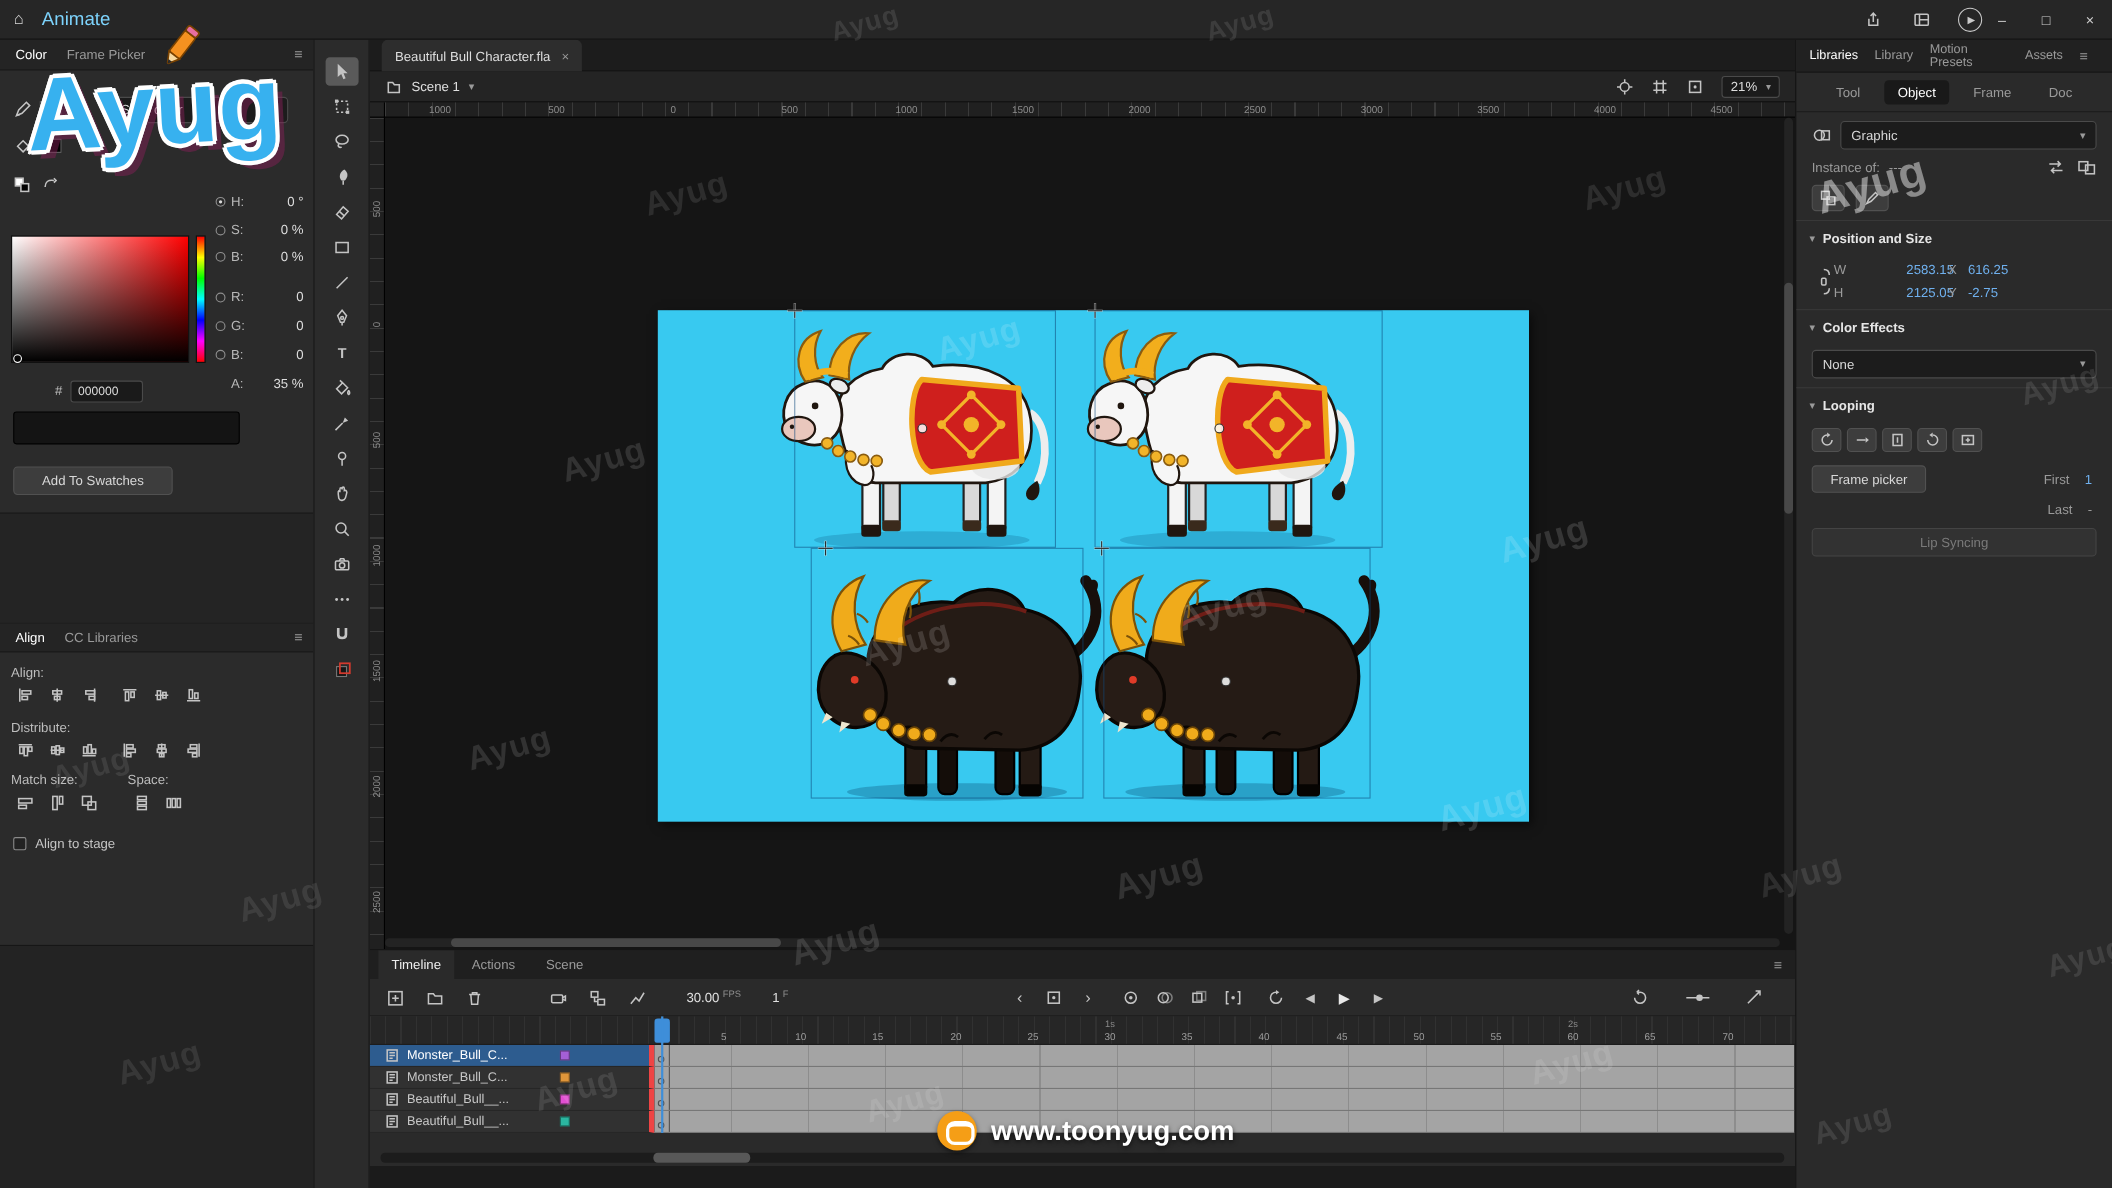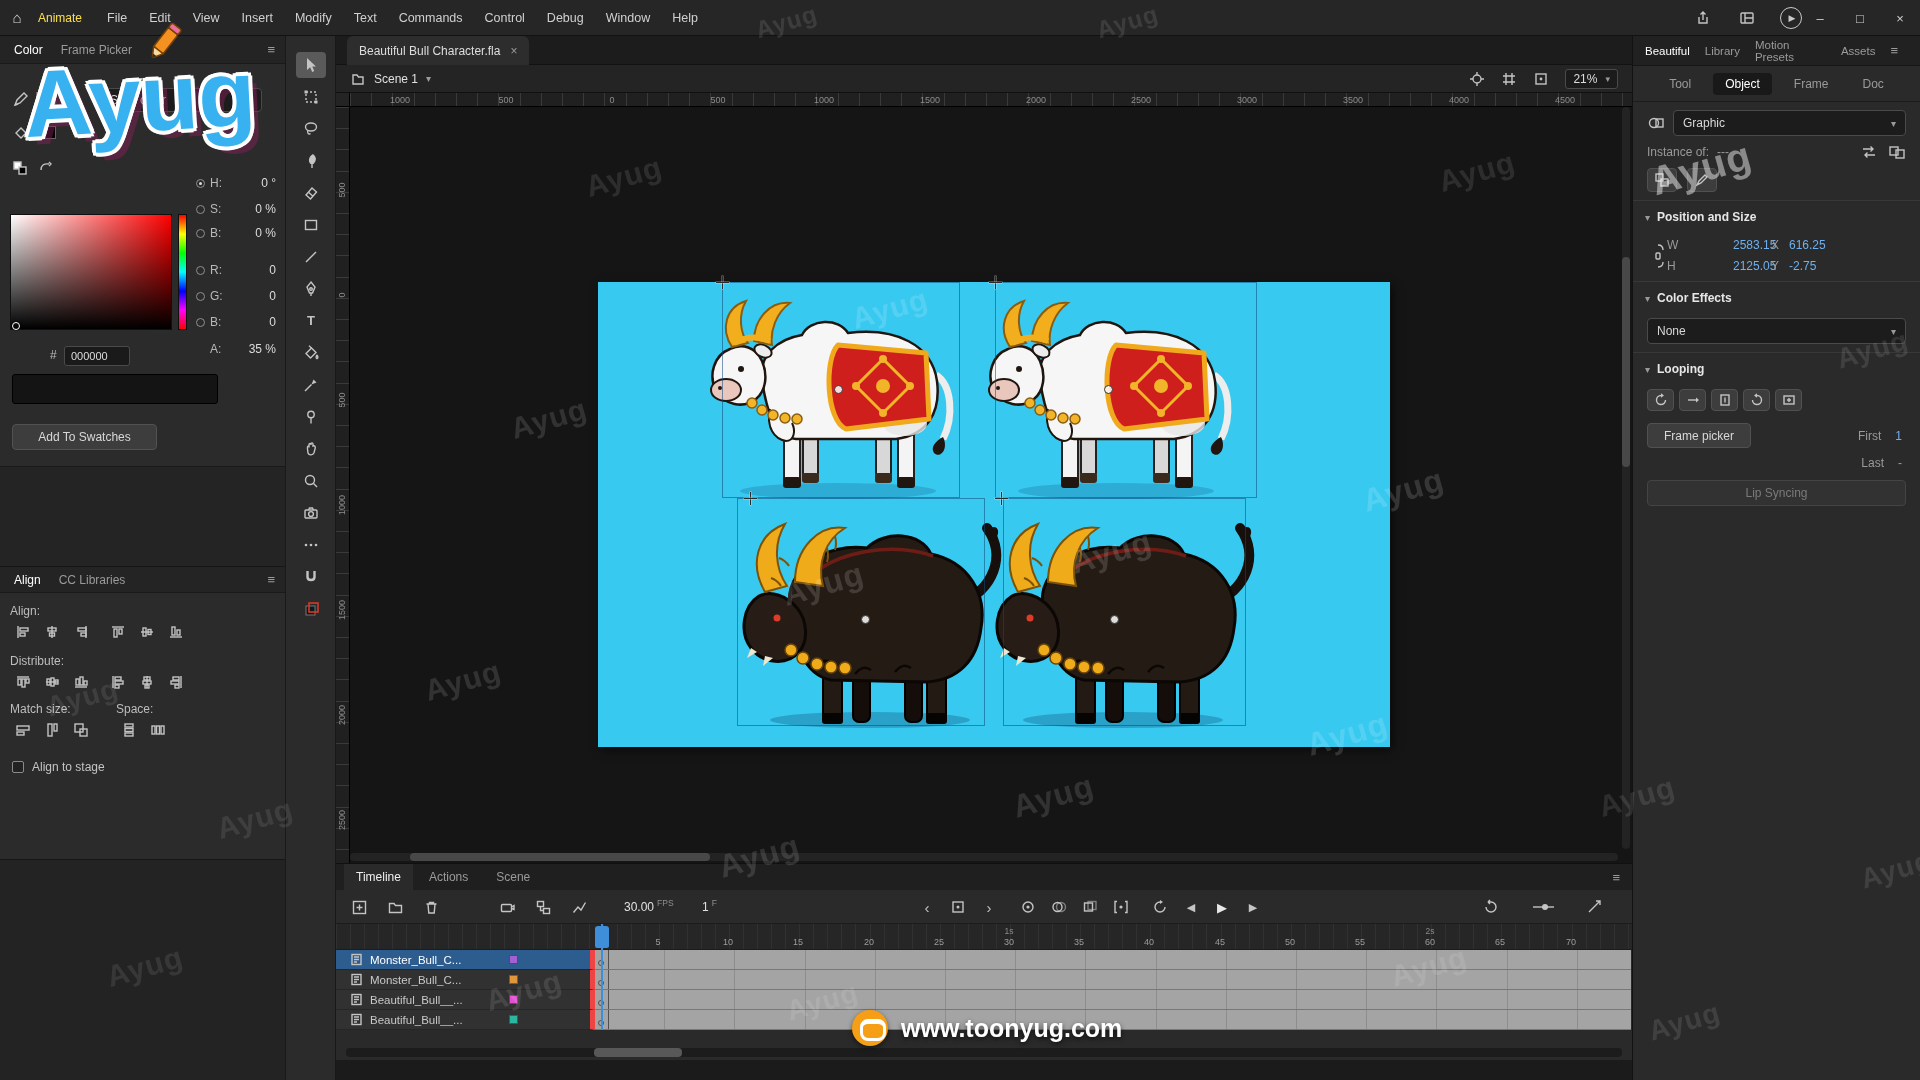--- a/index.html
+++ b/index.html
@@ -8,21 +8,21 @@
   font-family:"Liberation Sans",sans-serif;font-size:12px;color:#cfcfcf}
 .abs{position:absolute}
 svg{display:block}
 .ic{stroke:#c4c4c4;fill:none;stroke-width:1.4}
 .icf{fill:#c4c4c4;stroke:none}
 
 
 .menubar{position:absolute;left:0;top:0;width:1920px;height:36px;background:#262626;
  border-bottom:1px solid #121212;display:flex;align-items:center;z-index:20}
 .home{width:34px;text-align:center;font-size:15px;color:#d8d8d8}
-.appname{padding:0 14px 0 4px;color:#fde047;font-size:12px}
+.appname{padding:0 14px 0 4px;color:#7dd3fc;font-size:17px}
 .menu-item{padding:0 11px;color:#d0d0d0;font-size:12.5px;line-height:36px}
 .mb-right{position:absolute;right:118px;top:0;height:36px;display:flex;align-items:center;gap:22px}
 .winbtns{position:absolute;right:0;top:0;height:36px;display:flex}
 .winbtn{width:40px;height:36px;display:flex;align-items:center;justify-content:center;color:#cfcfcf;font-size:13px}
 .playcirc{width:22px;height:22px;border:1.5px solid #c9c9c9;border-radius:50%;display:flex;align-items:center;justify-content:center;font-size:9px;color:#c9c9c9;padding-left:2px}
 
 
 .leftcol{position:absolute;left:0;top:36px;width:285px;bottom:0;background:#232323}
 .panel{position:absolute;left:0;width:285px;background:#2b2b2b;border-bottom:1px solid #161616}
 .ptabs{height:28px;display:flex;align-items:center;background:#242424;border-bottom:1px solid #1a1a1a;padding-left:14px;gap:18px}
@@ -216,33 +216,20 @@
           <circle cx="96" cy="159" r="6"></circle>
             <circle cx="110" cy="160" r="6"></circle>
         </g>
       </g>
     </defs>
   </svg>
 
   <div class="menubar">
     <span class="home">⌂</span>
     <span class="appname">Animate</span>
-    <span style="display:flex">
-        <span class="menu-item">File</span>
-        <span class="menu-item">Edit</span>
-        <span class="menu-item">View</span>
-        <span class="menu-item">Insert</span>
-        <span class="menu-item">Modify</span>
-        <span class="menu-item">Text</span>
-        <span class="menu-item">Commands</span>
-        <span class="menu-item">Control</span>
-        <span class="menu-item">Debug</span>
-        <span class="menu-item">Window</span>
-        <span class="menu-item">Help</span>
-      </span>
     <span class="mb-right">
       <span class="tlic">
         <svg width="16" height="16" class="ic">
             <path d="M4 7 v6 h8 v-6 M8 10 V2 M5.5 4.5 L8 2 L10.5 4.5"></path>
           </svg>
         </span>
       <span class="tlic">
         <svg width="16" height="16" class="ic">
             <rect x="2" y="3" width="12" height="10" rx="1"></rect>
             <path d="M6 3 v10 M6 8 h8"></path>
@@ -695,21 +682,21 @@
     <div class="scrollh">
         <i></i>
       </div>
     <div class="scrollv">
         <i></i>
       </div>
   </div>
 
   <div class="props">
     <div class="prtabs">
-      <span class="prtab on">Beautiful</span>
+      <span class="prtab on">Libraries</span>
       <span class="prtab">Library</span>
       <span class="prtab">Motion Presets</span>
       <span class="prtab">Assets</span>
       <span class="pmenu">≡</span>
     </div>
     <div class="subtabs">
       <span class="subtab">Tool</span>
       <span class="subtab on">Object</span>
       <span class="subtab">Frame</span>
       <span class="subtab">Doc</span>

